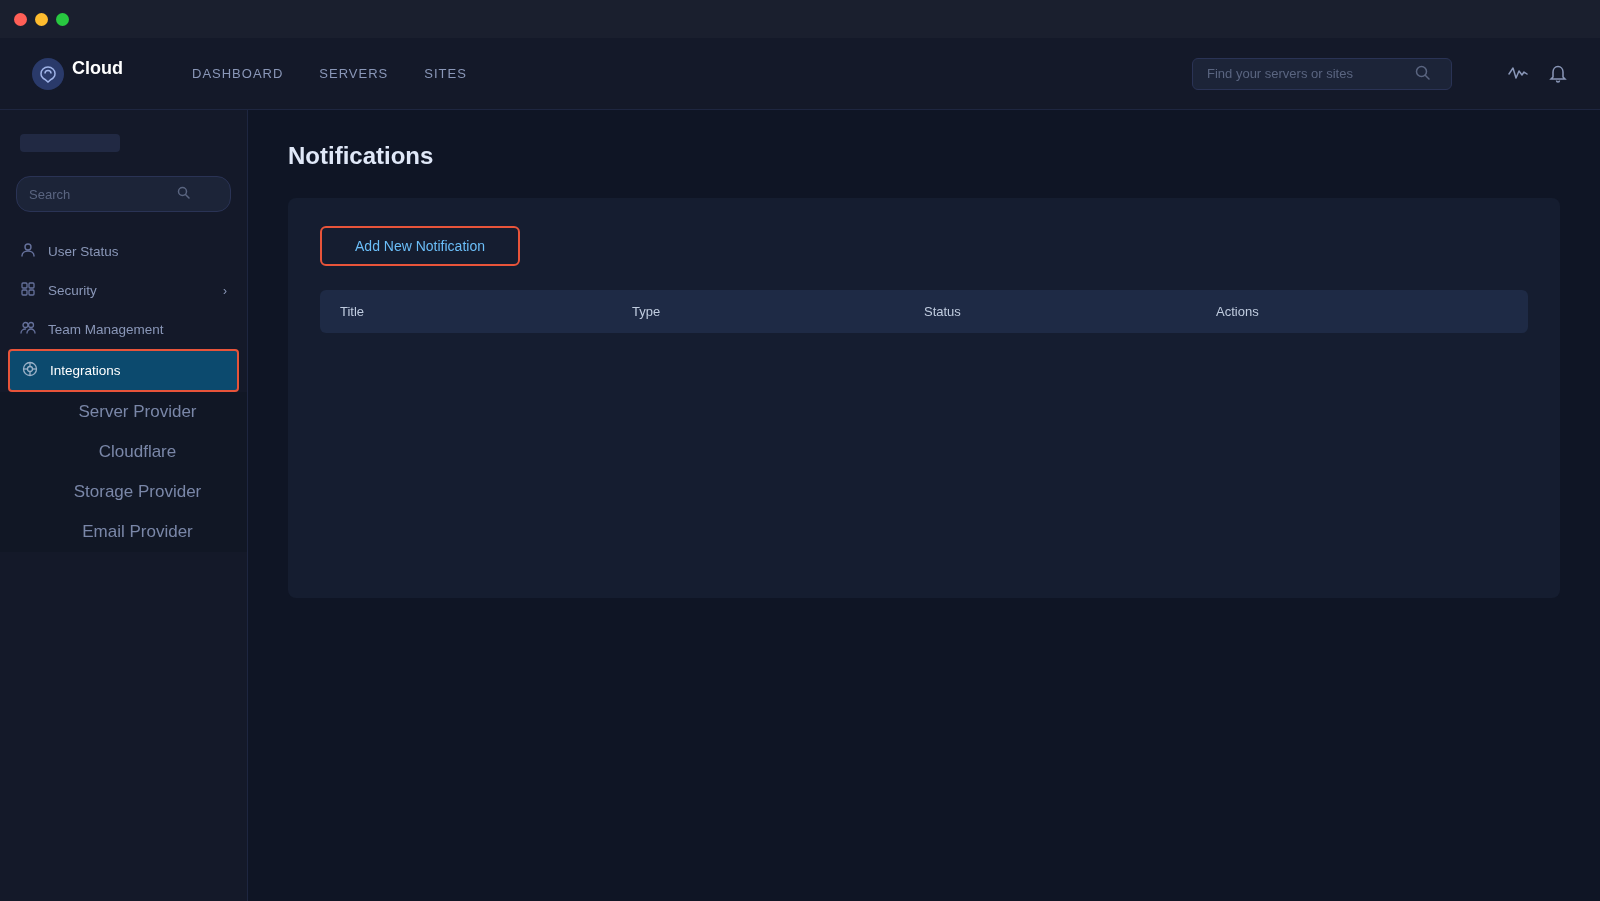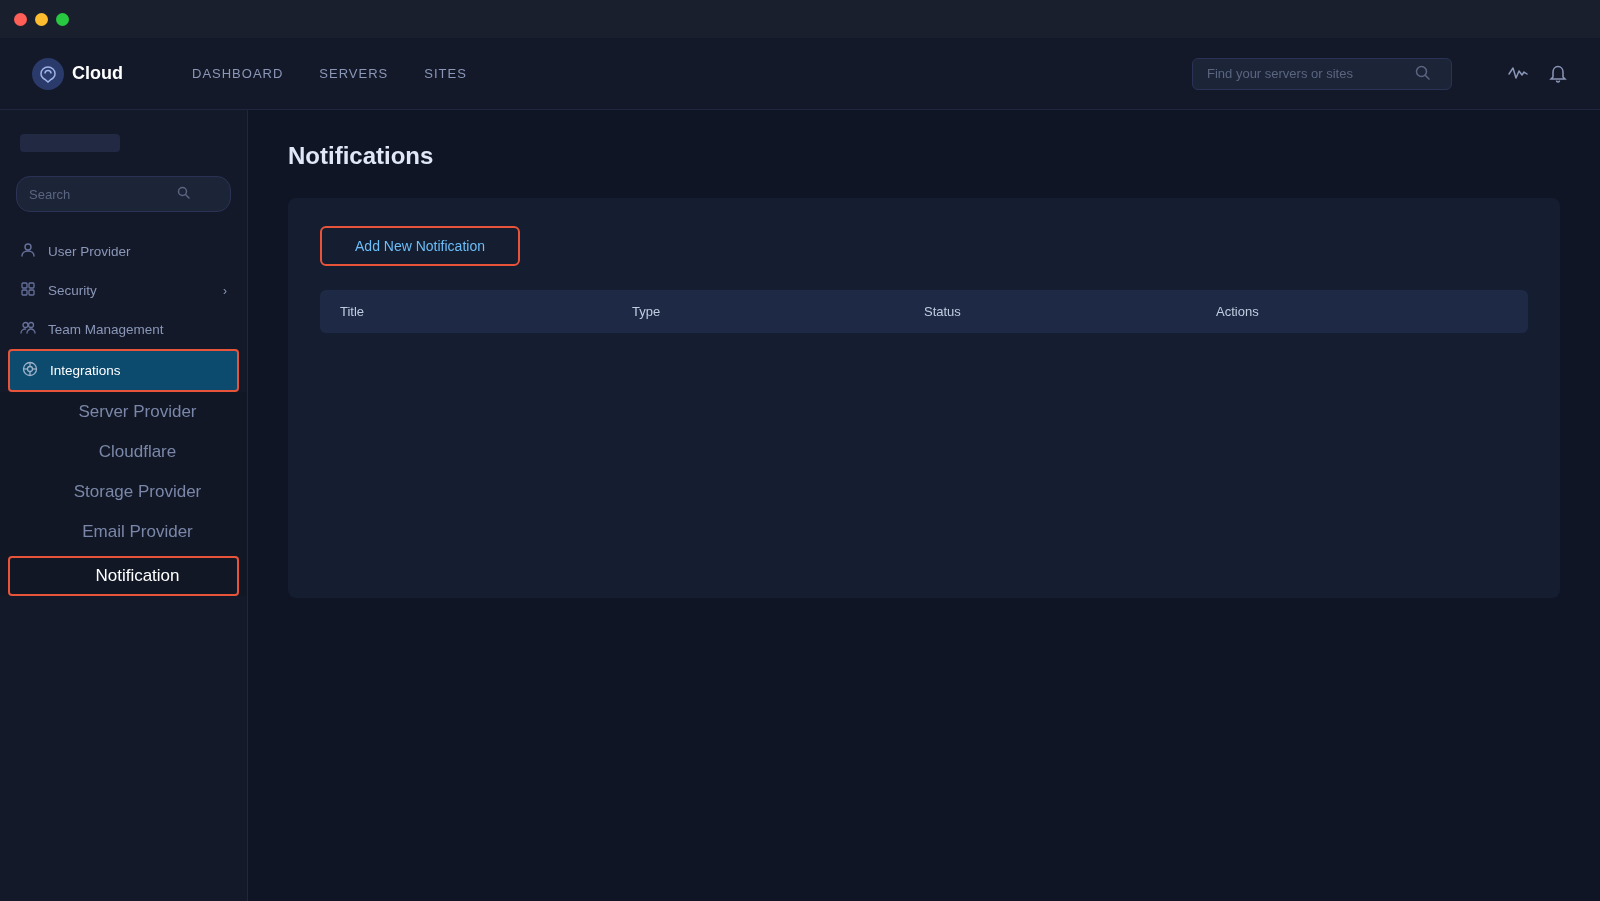--- a/index.html
+++ b/index.html
@@ -37,21 +37,21 @@
       height: 72px;
       background: #141929;
       display: flex;
       align-items: center;
       padding: 0 32px;
       gap: 40px;
       border-bottom: 1px solid #1e2640;
     }
     .logo {
       display: flex;
-      align-items: center;
+      align-items: flex-start;
       gap: 8px;
       color: #fff;
       font-size: 18px;
       font-weight: 600;
       min-width: 120px;
     }
     .logo-icon {
       width: 32px; height: 32px;
       background: #2a3a6a;
       border-radius: 50%;
@@ -333,21 +333,21 @@
       </span>
     </div>
 
     <div class="sidebar-item">
       <span class="sidebar-icon">
         <svg width="16" height="16" viewBox="0 0 16 16" fill="none">
           <circle cx="8" cy="5" r="3" stroke="#7a87b8" stroke-width="1.4"></circle>
           <path d="M2 14C2 11 4.7 9 8 9C11.3 9 14 11 14 14" stroke="#7a87b8" stroke-width="1.4" stroke-linecap="round"></path>
         </svg>
       </span>
-      <span>User Provider</span>
+      <span>User Status</span>
     </div>
 
     <div class="sidebar-item">
       <span class="sidebar-icon">
         <svg width="16" height="16" viewBox="0 0 16 16" fill="none">
           <rect x="2" y="2" width="5" height="5" rx="1" stroke="#7a87b8" stroke-width="1.3"></rect>
           <rect x="9" y="2" width="5" height="5" rx="1" stroke="#7a87b8" stroke-width="1.3"></rect>
           <rect x="2" y="9" width="5" height="5" rx="1" stroke="#7a87b8" stroke-width="1.3"></rect>
           <rect x="9" y="9" width="5" height="5" rx="1" stroke="#7a87b8" stroke-width="1.3"></rect>
         </svg>
@@ -390,23 +390,20 @@
       <div class="sidebar-subitem">
         <span>Cloudflare</span>
       </div>
       <div class="sidebar-subitem">
         <span>Storage Provider</span>
       </div>
       <div class="sidebar-subitem">
         <span>Email Provider</span>
       </div>
 
-      <div class="sidebar-subitem active-sub">
-        <span>Notification</span>
-      </div>
     </div>
   </aside>
 
   <main class="content">
     <h1 class="page-title">Notifications</h1>
 
     <div class="notifications-panel">
       <div class="panel-header">
         <button class="add-btn">Add New Notification</button>
       </div>

